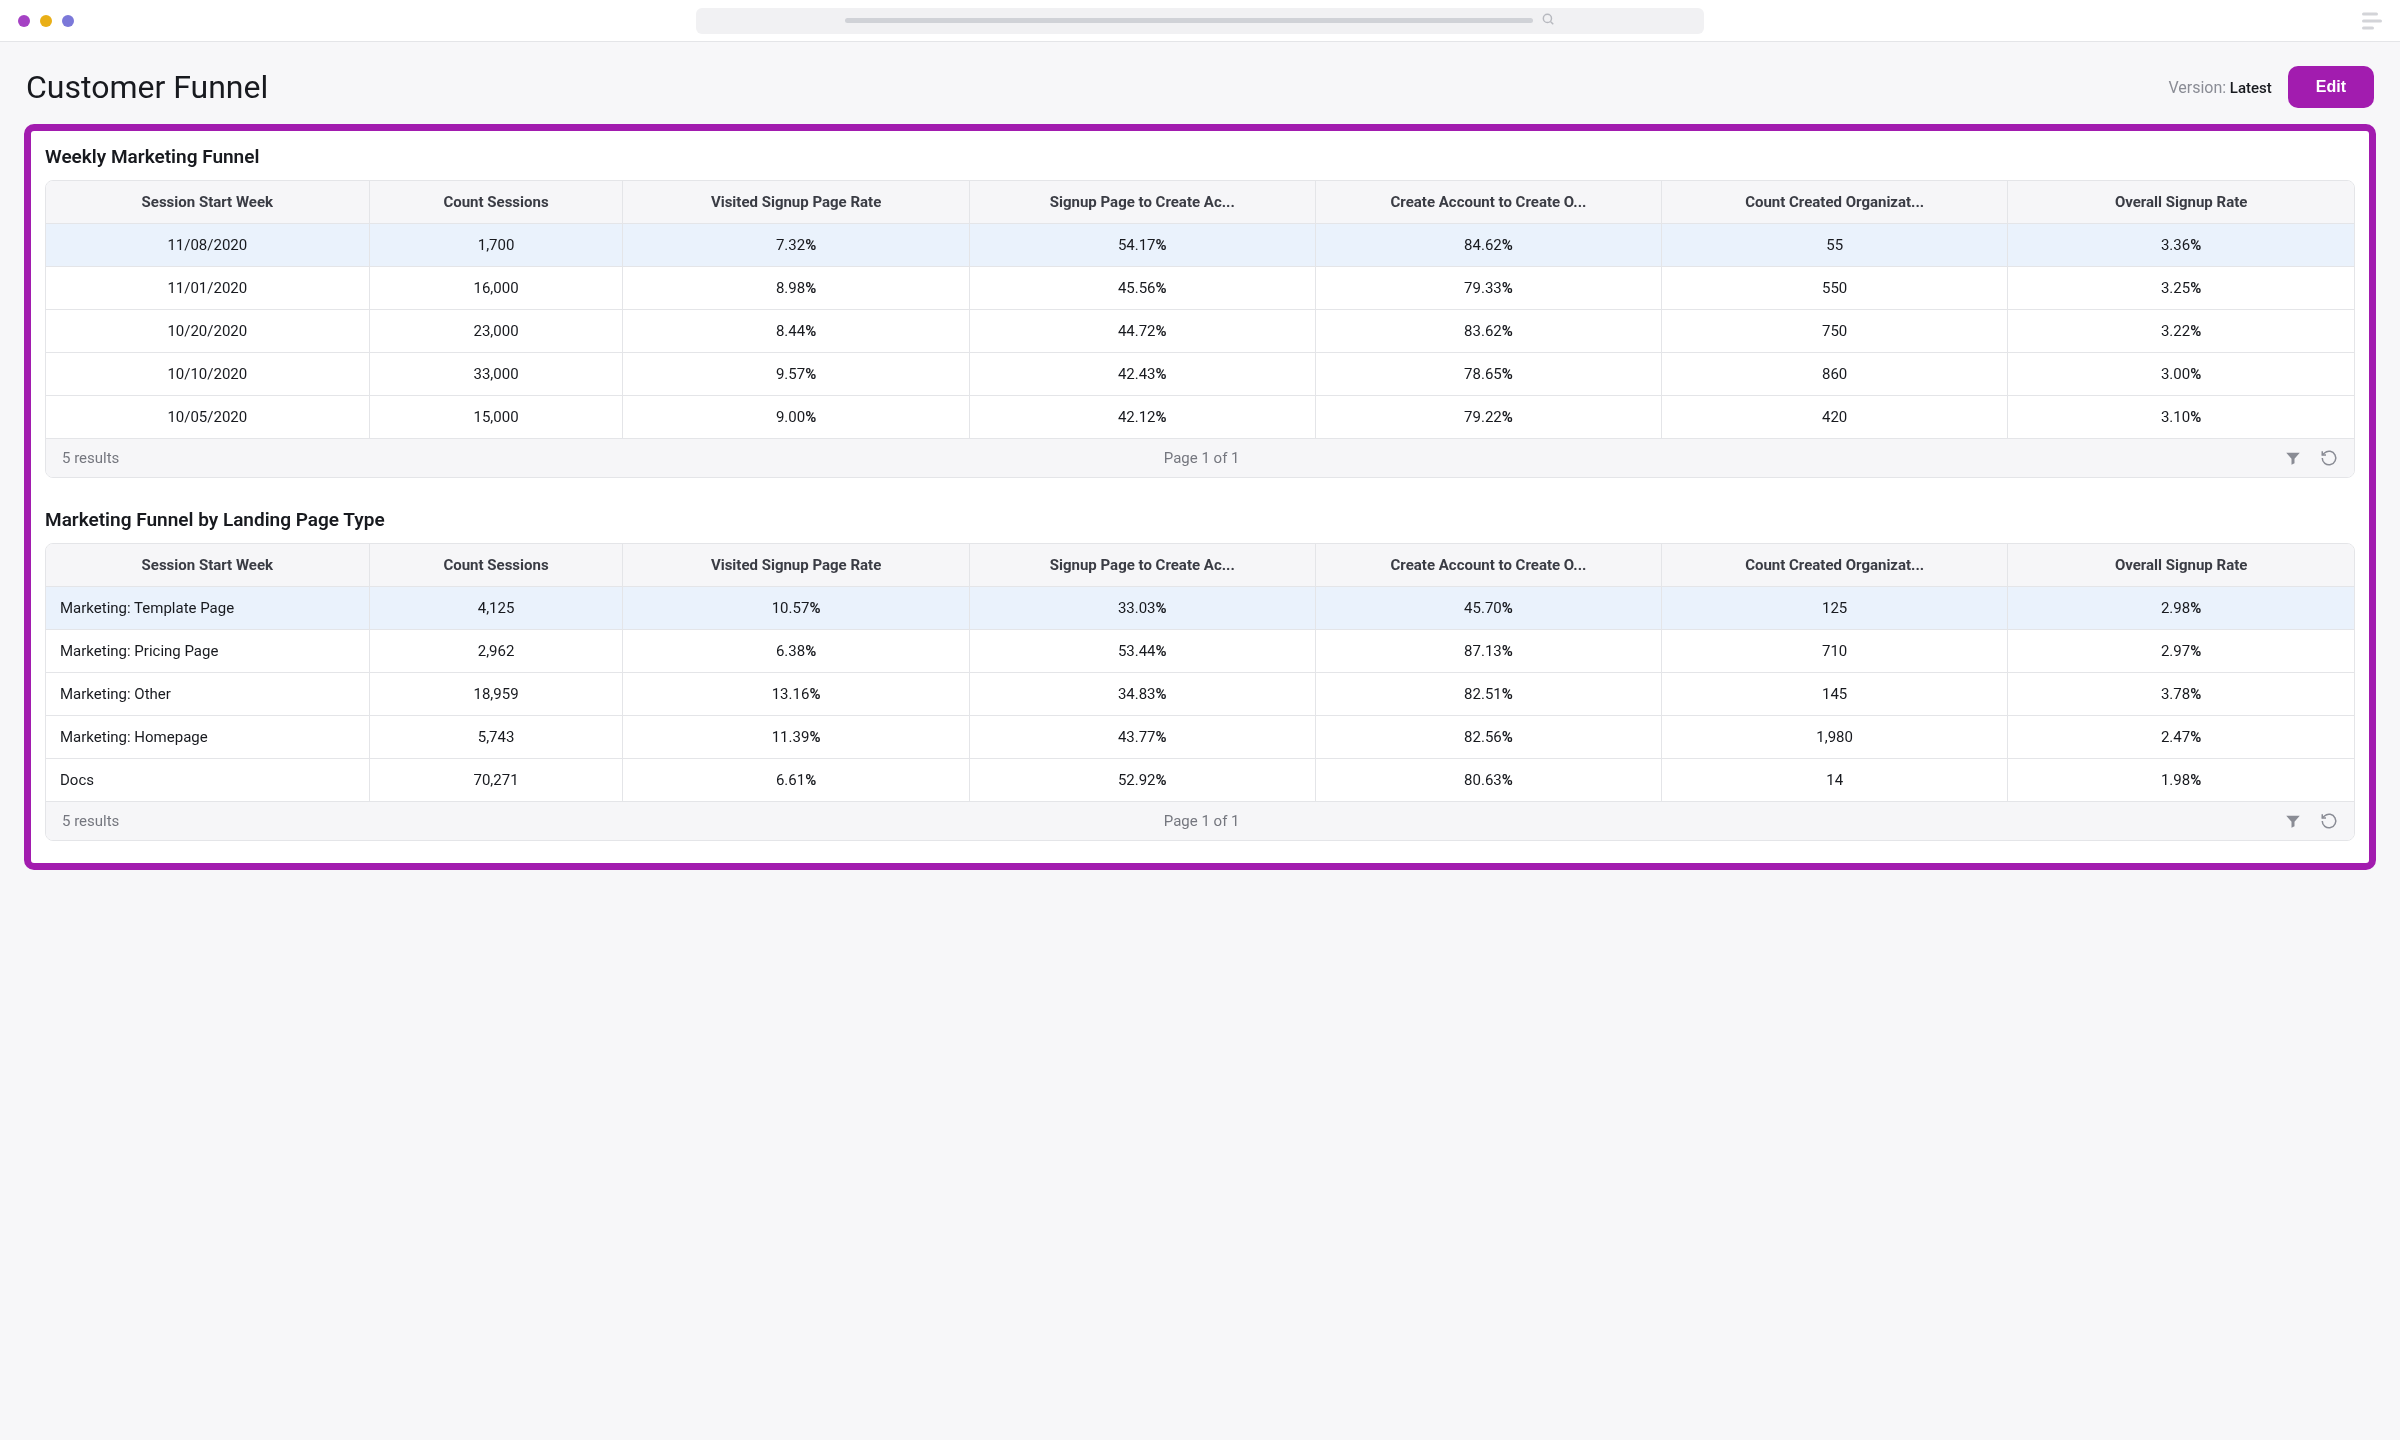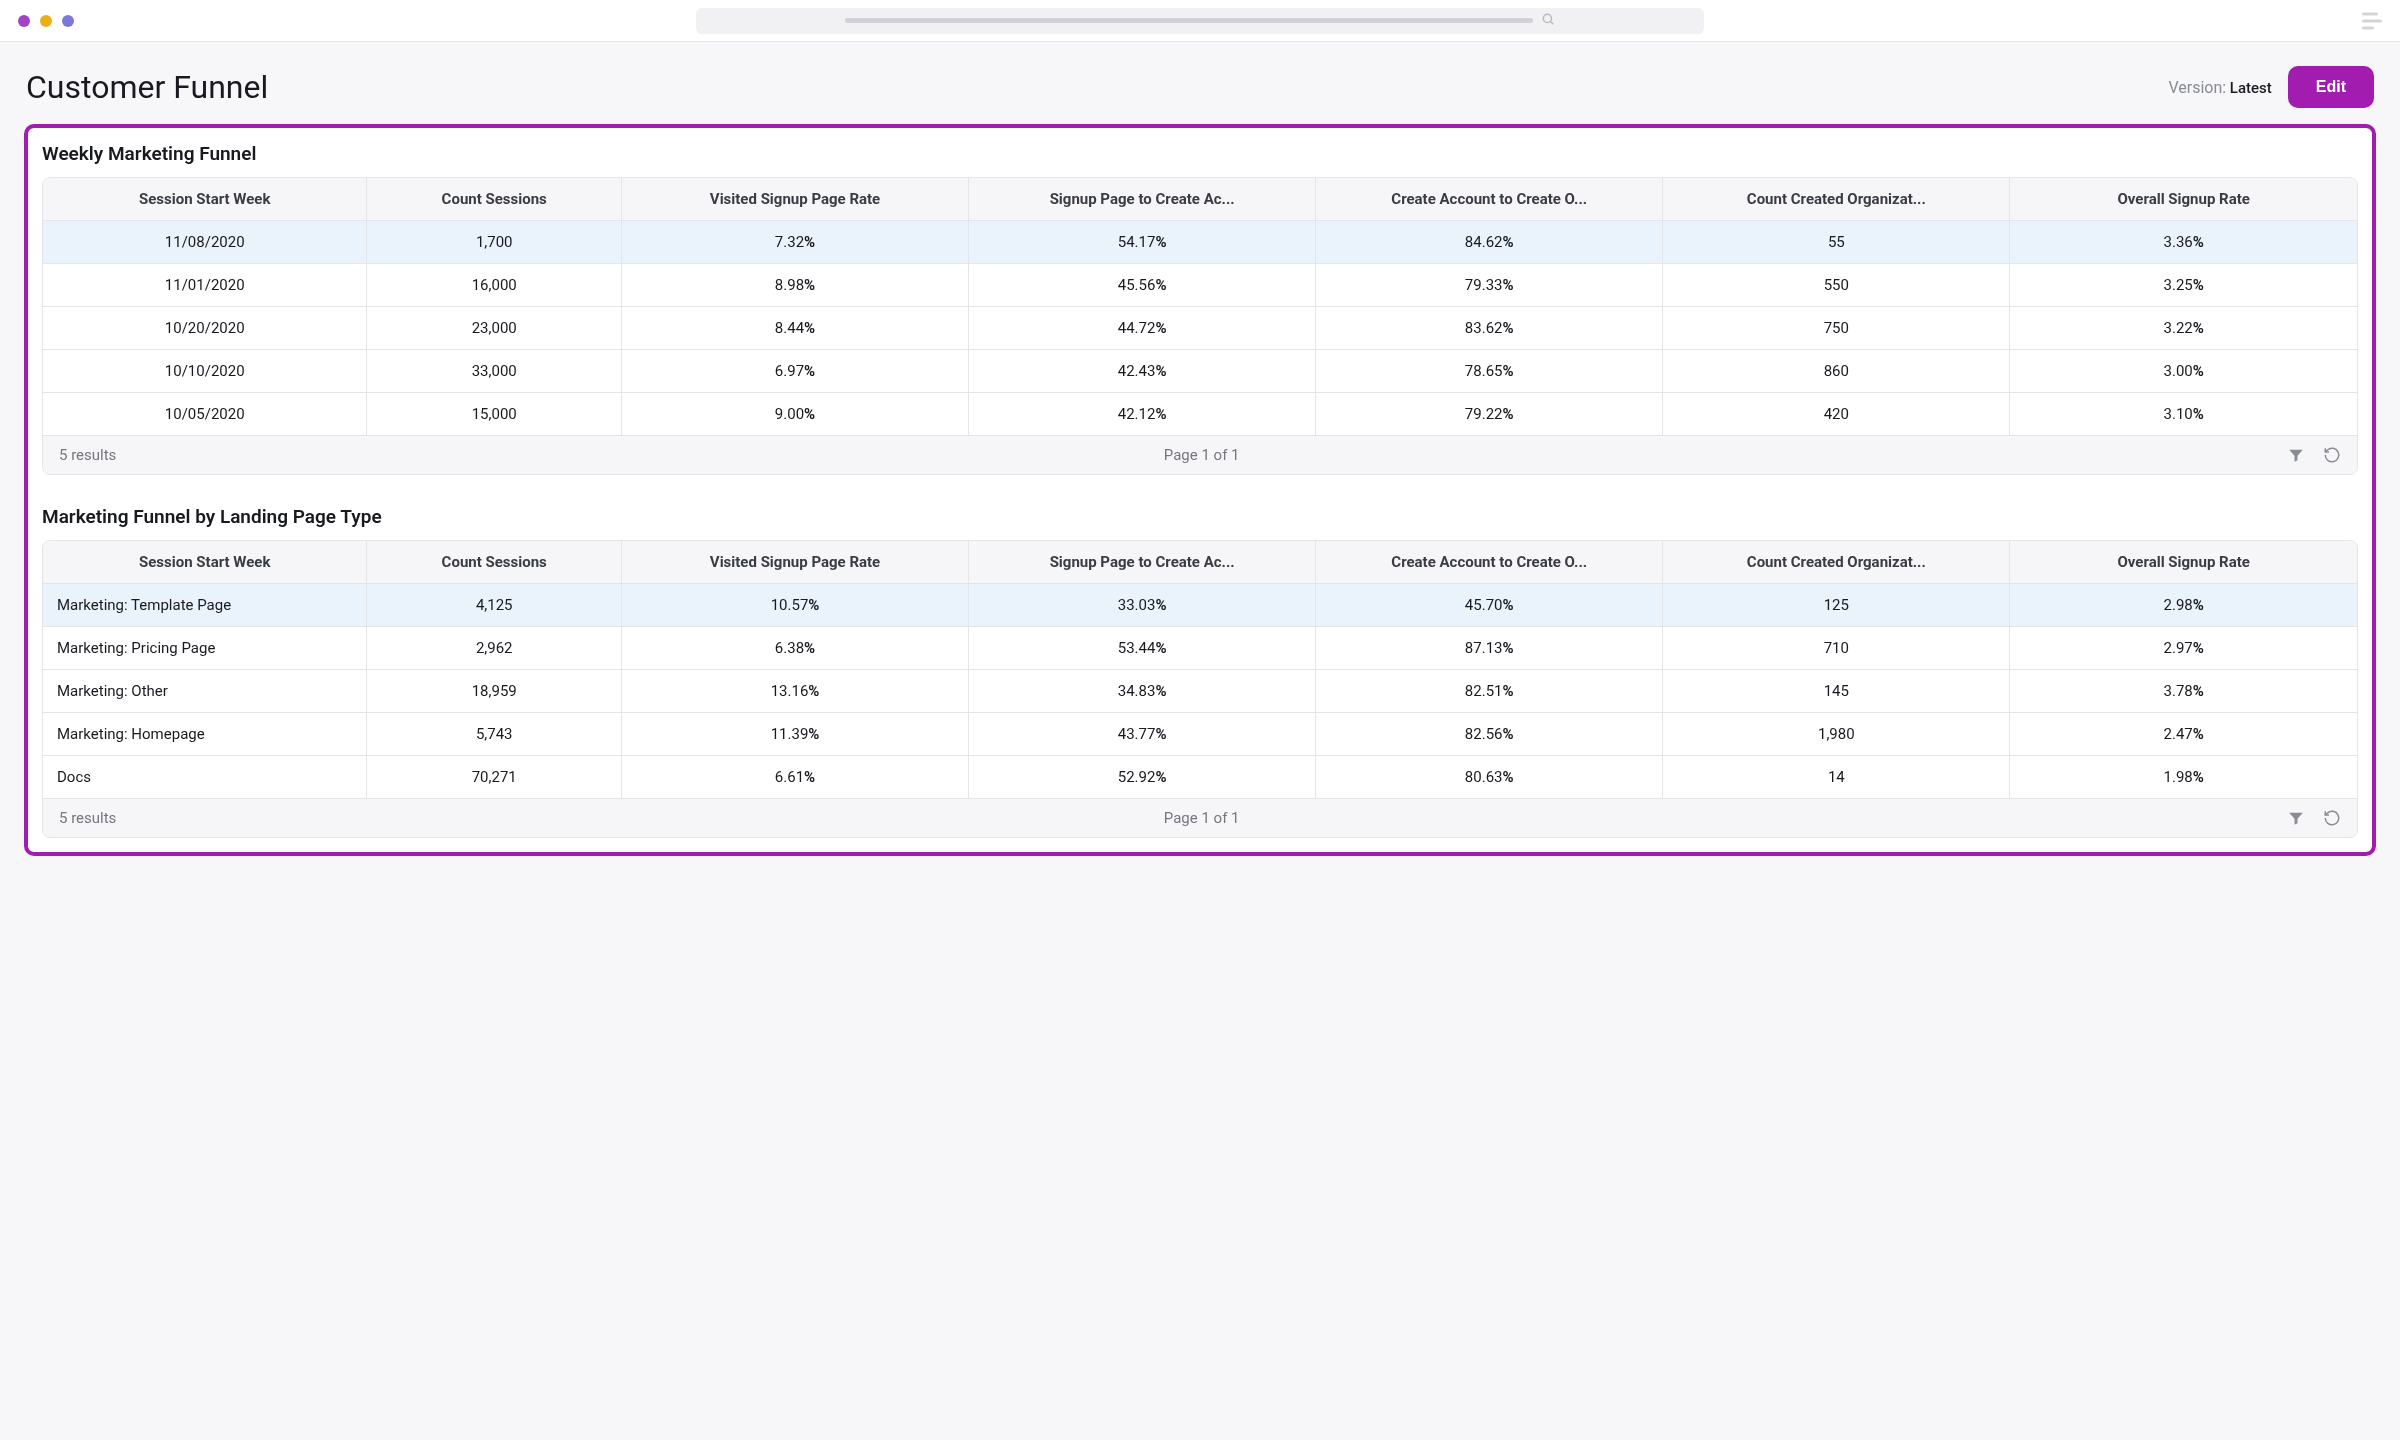--- a/index.html
+++ b/index.html
@@ -19,21 +19,21 @@
     .hamb span:nth-child(3){width:12px}
 
     .page{background:#f7f7f9;min-height:calc(100vh - 42px);padding:0 24px 24px}
     .pagehead{display:flex;align-items:center;justify-content:space-between;padding:24px 2px 16px}
     .pagehead h1{font-size:32px;font-weight:400;color:#181a1f}
     .pagehead .right{display:flex;align-items:center;gap:16px}
     .verslab{color:#8a8c95;font-size:16px}
     .versval{color:#181a1f;font-weight:500}
     .edit-btn{background:#a21caf;color:#fff;font-weight:600;font-size:16px;border:none;border-radius:10px;padding:12px 28px;cursor:pointer}
 
-    .card{background:#fff;border:4px solid #a21caf;border-radius:10px;padding:14px 0 0}
+    .card{background:#fff;border:7px solid #a21caf;border-radius:10px;padding:14px 0 8px}
     .sect-title{font-size:19px;font-weight:600;padding:0 14px 12px}
 
     .tblwrap{border:1px solid #e4e5e8;border-radius:8px;margin:0 14px 26px;overflow:hidden}
     table{width:100%;border-collapse:collapse;table-layout:fixed}
     thead th{background:#f6f6f8;font-weight:700;color:#3a3c44;font-size:15px;padding:12px 14px;text-align:center;border-bottom:1px solid #e4e5e8;white-space:nowrap;overflow:hidden;text-overflow:ellipsis}
     thead th+th{border-left:1px solid #e4e5e8}
     tbody td{padding:12px 14px;font-size:15px;color:#181a1f;text-align:center;border-bottom:1px solid #e4e5e8;white-space:nowrap;overflow:hidden;text-overflow:ellipsis}
     tbody td+td{border-left:1px solid #e4e5e8}
     tbody td:first-child,thead th:first-child{text-align:center}
     table.left-first tbody td:first-child{text-align:left}
@@ -140,21 +140,21 @@
               <td>23,000</td>
               <td><span>8.44</span><span class="pct-suffix">%</span></td>
               <td><span>44.72</span><span class="pct-suffix">%</span></td>
               <td><span>83.62</span><span class="pct-suffix">%</span></td>
               <td>750</td>
               <td><span>3.22</span><span class="pct-suffix">%</span></td>
             </tr>
             <tr>
               <td>10/10/2020</td>
               <td>33,000</td>
-              <td><span>6.97</span><span class="pct-suffix">%</span></td>
+              <td><span>9.57</span><span class="pct-suffix">%</span></td>
               <td><span>42.43</span><span class="pct-suffix">%</span></td>
               <td><span>78.65</span><span class="pct-suffix">%</span></td>
               <td>860</td>
               <td><span>3.00</span><span class="pct-suffix">%</span></td>
             </tr>
             <tr>
               <td>10/05/2020</td>
               <td>15,000</td>
               <td><span>9.00</span><span class="pct-suffix">%</span></td>
               <td><span>42.12</span><span class="pct-suffix">%</span></td>

